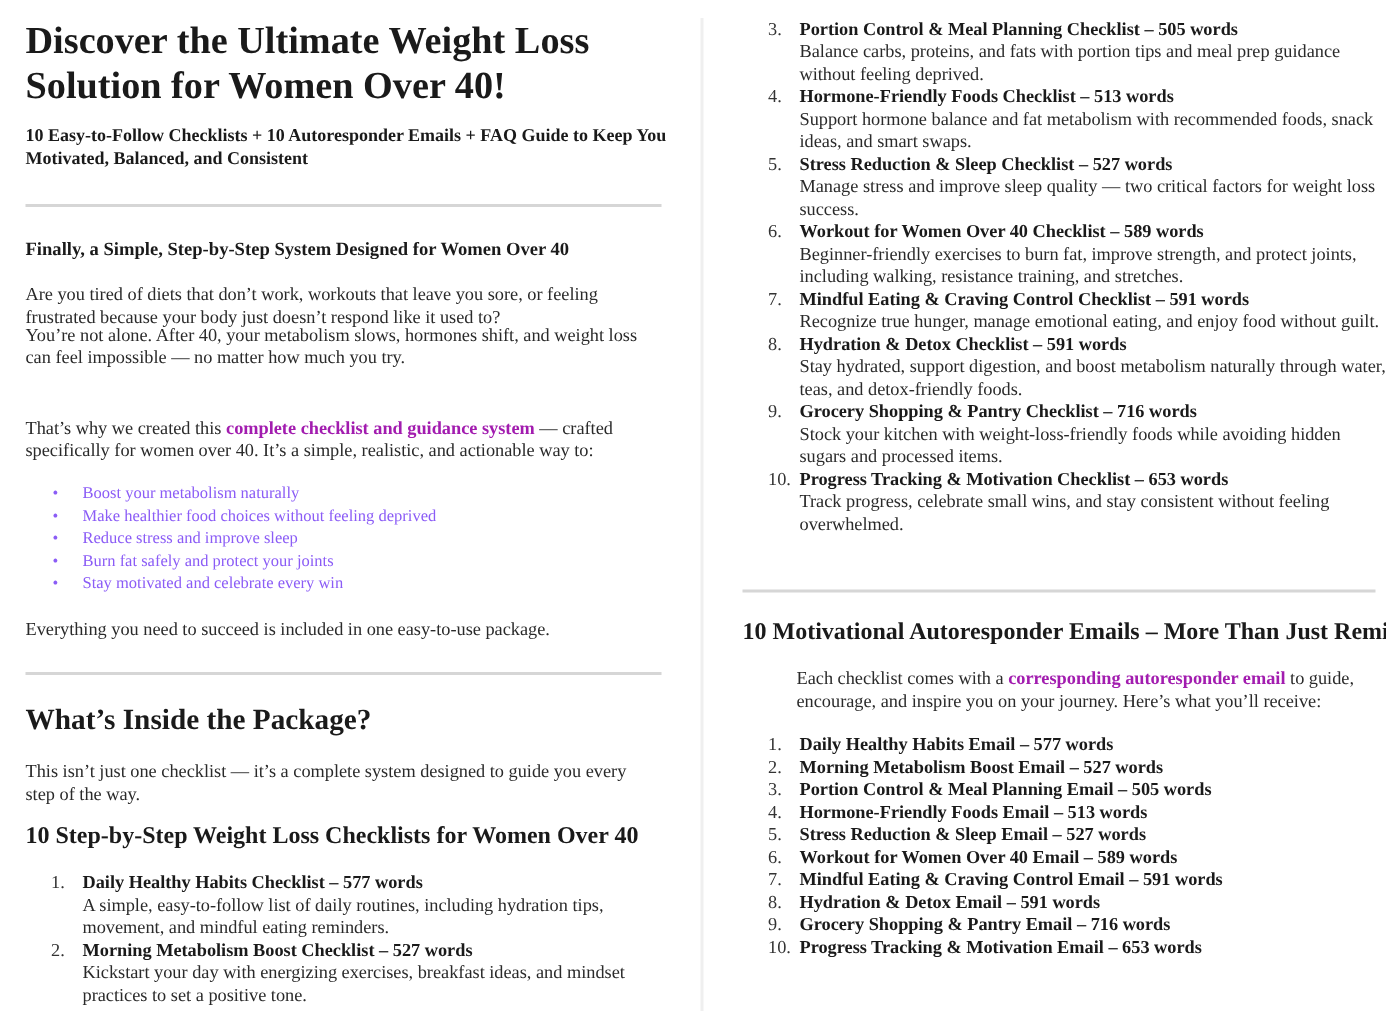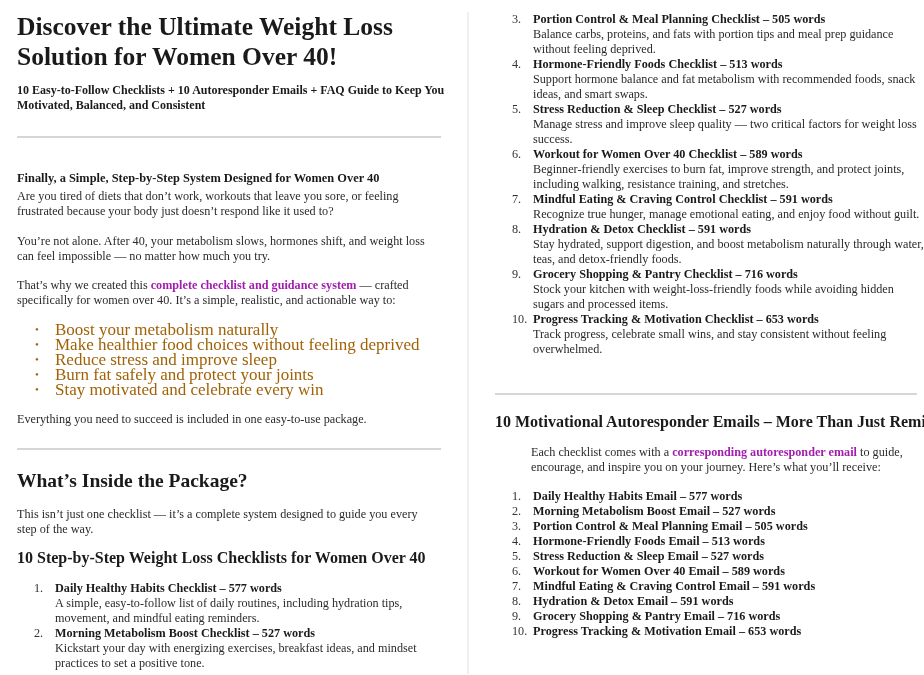--- a/index.html
+++ b/index.html
@@ -35,21 +35,21 @@
     position: absolute; left: 0; font-size: 19.5px; line-height: 24px;
     font-weight: bold; color: #1a1a1a; white-space: nowrap;
   }
   .p {
     position: absolute; left: 0; font-size: 12.2px; line-height: 15px;
     color: #2a2a2a;
   }
   .p b { color: #a21caf; }
   ul.bullets {
     position: absolute; left: 0; margin: 0; padding: 0; list-style: none;
-    font-size: 17px; line-height: 15px; color: #a16207;
+    font-size: 11px; line-height: 15px; color: #8b5cf6;
   }
   ul.bullets li { position: relative; padding-left: 38px; }
   ul.bullets li::before {
     content: "\2022"; position: absolute; left: 18px; top: 0; font-size: 11px;
   }
   ol.items {
     position: absolute; left: 0; margin: 0; padding: 0; list-style: none;
     font-size: 12.2px; line-height: 15px; color: #2a2a2a;
   }
   ol.items li { position: relative; padding-left: 38px; }
@@ -62,24 +62,24 @@
 </style>
 </head>
 <body>
 
 <div class="col col-left">
   <h1>Discover the Ultimate Weight Loss Solution for Women Over 40!</h1>
   <div class="subtitle">10 Easy-to-Follow Checklists + 10 Autoresponder Emails + FAQ Guide to Keep You Motivated, Balanced, and Consistent</div>
 
   <div class="hr" style="top:136px; width:424px;"></div>
 
-  <div class="h3" style="top:159px;margin-top:12px;">Finally, a Simple, Step-by-Step System Designed for Women Over 40</div>
+  <div class="h3" style="top:159px;">Finally, a Simple, Step-by-Step System Designed for Women Over 40</div>
 
   <div class="p" style="top:189px; width:415px;">Are you tired of diets that don’t work, workouts that leave you sore, or feeling frustrated because your body just doesn’t respond like it used to?</div>
-  <div class="p" style="top:234px; width:424px;">You’re not alone. After 40, your metabolism slows, hormones shift, and weight loss can feel impossible — no matter how much you try.</div>
+  <div class="p" style="top:216px; width:424px;">You’re not alone. After 40, your metabolism slows, hormones shift, and weight loss can feel impossible — no matter how much you try.</div>
   <div class="p" style="top:278px; width:415px;">
     <span>That’s why we created this </span><b>complete checklist and guidance system</b><span> — crafted specifically for women over 40. It’s a simple, realistic, and actionable way to:</span>
   </div>
 
   <ul class="bullets" style="top:322px; width:424px;">
     <li>Boost your metabolism naturally</li>
     <li>Make healthier food choices without feeling deprived</li>
     <li>Reduce stress and improve sleep</li>
     <li>Burn fat safely and protect your joints</li>
     <li>Stay motivated and celebrate every win</li>

